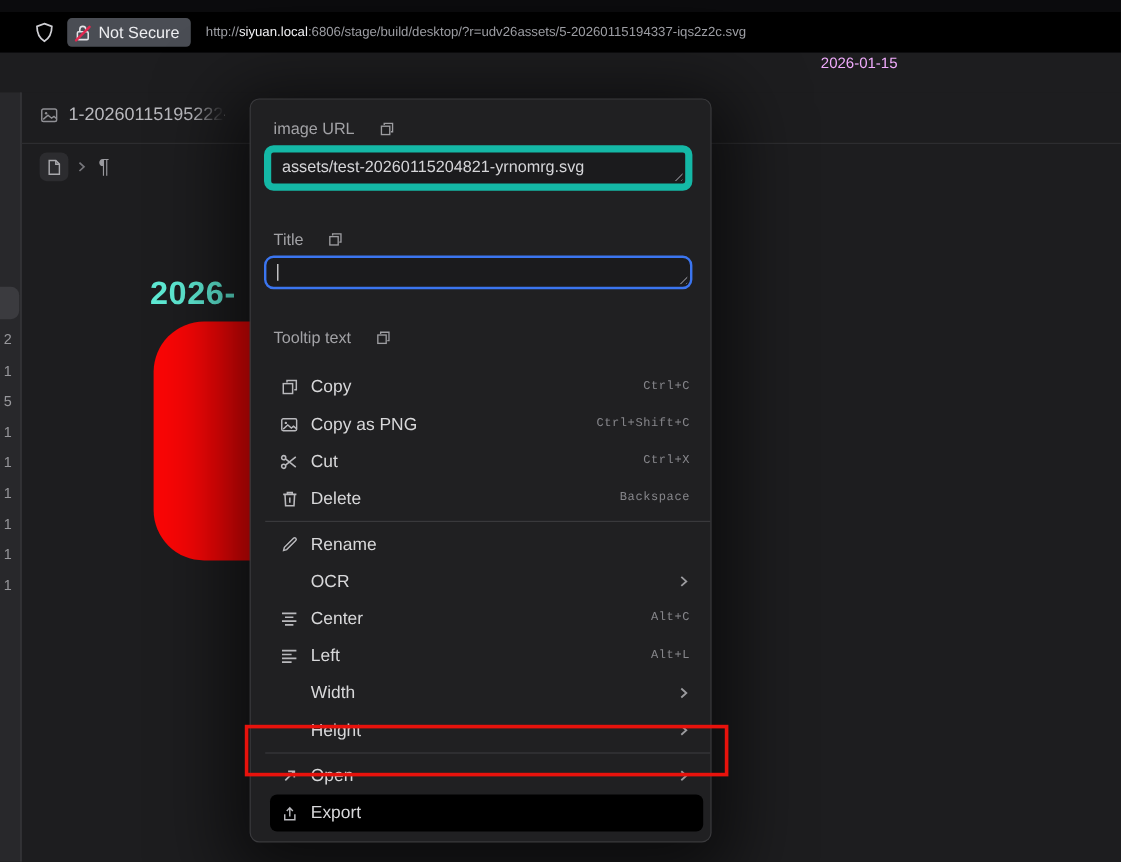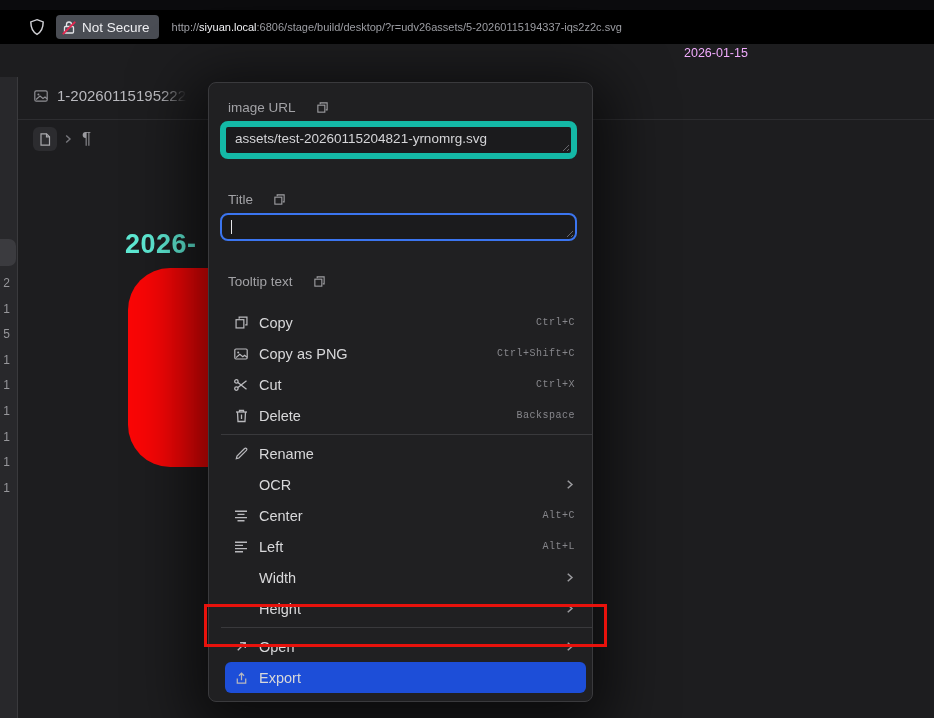--- a/index.html
+++ b/index.html
@@ -69,21 +69,21 @@
         white-space:nowrap; overflow:hidden; }
   .ta.focused { height:28px; border:2px solid #3b75f0; }
   .caret { display:inline-block; width:1px; height:14px; background:#e8e8ea; vertical-align:middle; }
   .resize-grip { position:absolute; right:2px; bottom:2px; width:9px; height:9px;
                  background:repeating-linear-gradient(135deg, transparent 0 2px, #66666b 2px 3px);
                  clip-path:polygon(100% 0, 100% 100%, 0 100%); }
 
   .menu-body { padding-top:12px;padding-left:12px; }
   .menu-item { height:31px; margin:0 6px 0 4px; padding:0 11px 0 8px; border-radius:6px;
                display:flex; align-items:center; cursor:pointer; }
-  .menu-item.highlighted { background:#1d4ed8; }
+  .menu-item.highlighted { background:#000000; }
   .mi-icon { width:16px; height:16px; margin-right:10px; color:#b9b9bd;
              display:flex; align-items:center; justify-content:center; flex:none; }
   .mi-label { font-size:14.5px; color:#d8d8da; }
   .mi-right { margin-left:auto; display:flex; align-items:center; }
   .mi-shortcut { font-family:Liberation Mono, monospace; font-size:10px; color:#87878c;
                  letter-spacing:0.5px; }
   .mi-sub { color:#9a9a9e; display:flex; }
   .menu-sep { height:1px; background:#39393c; margin:3px 0; }
 
   .annotation-rect { position:absolute; left:204px; top:604px; width:403px; height:43px;

